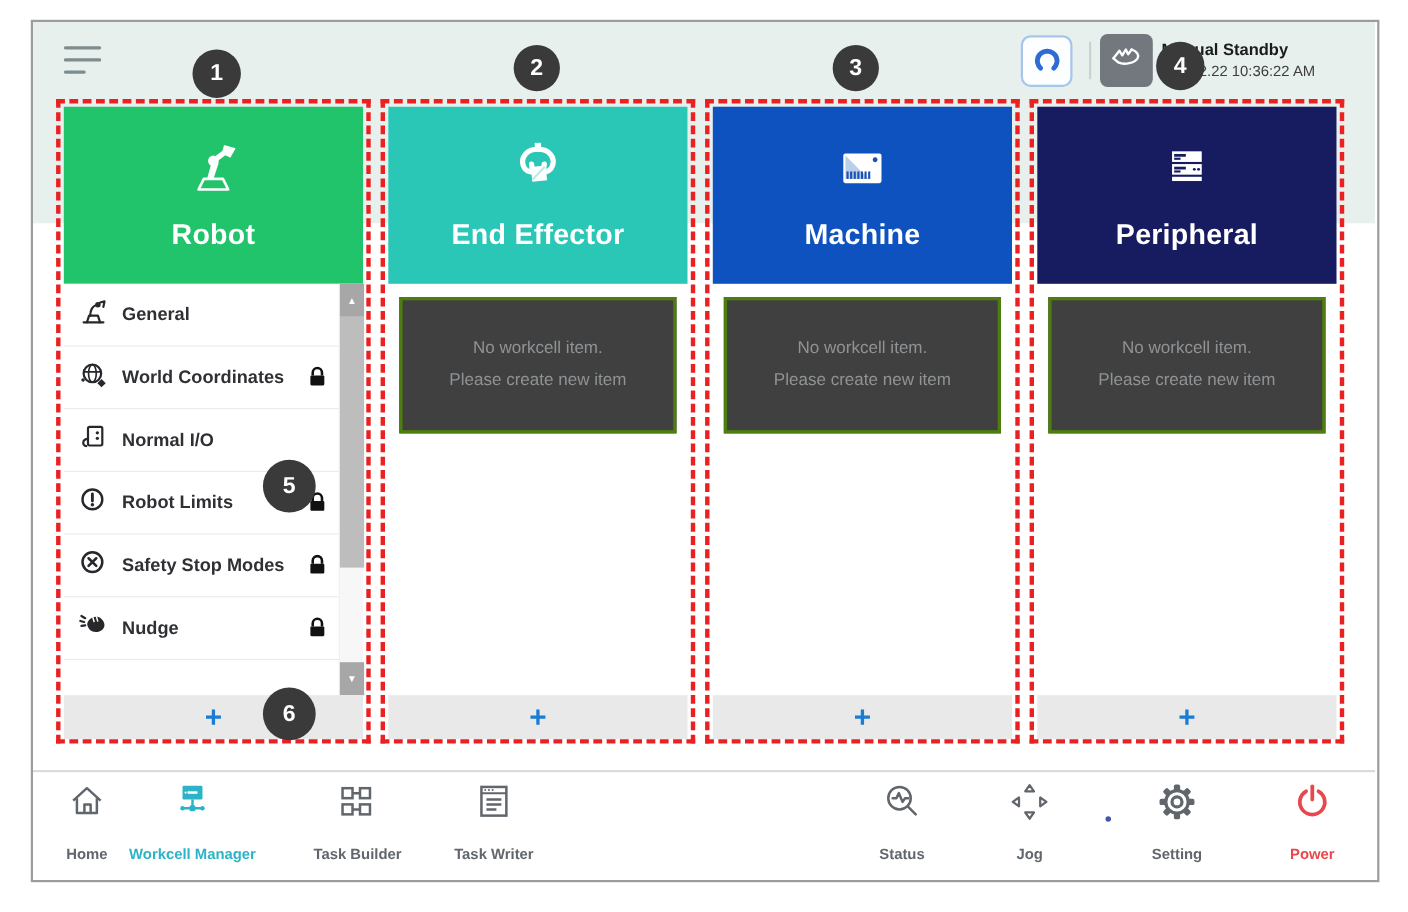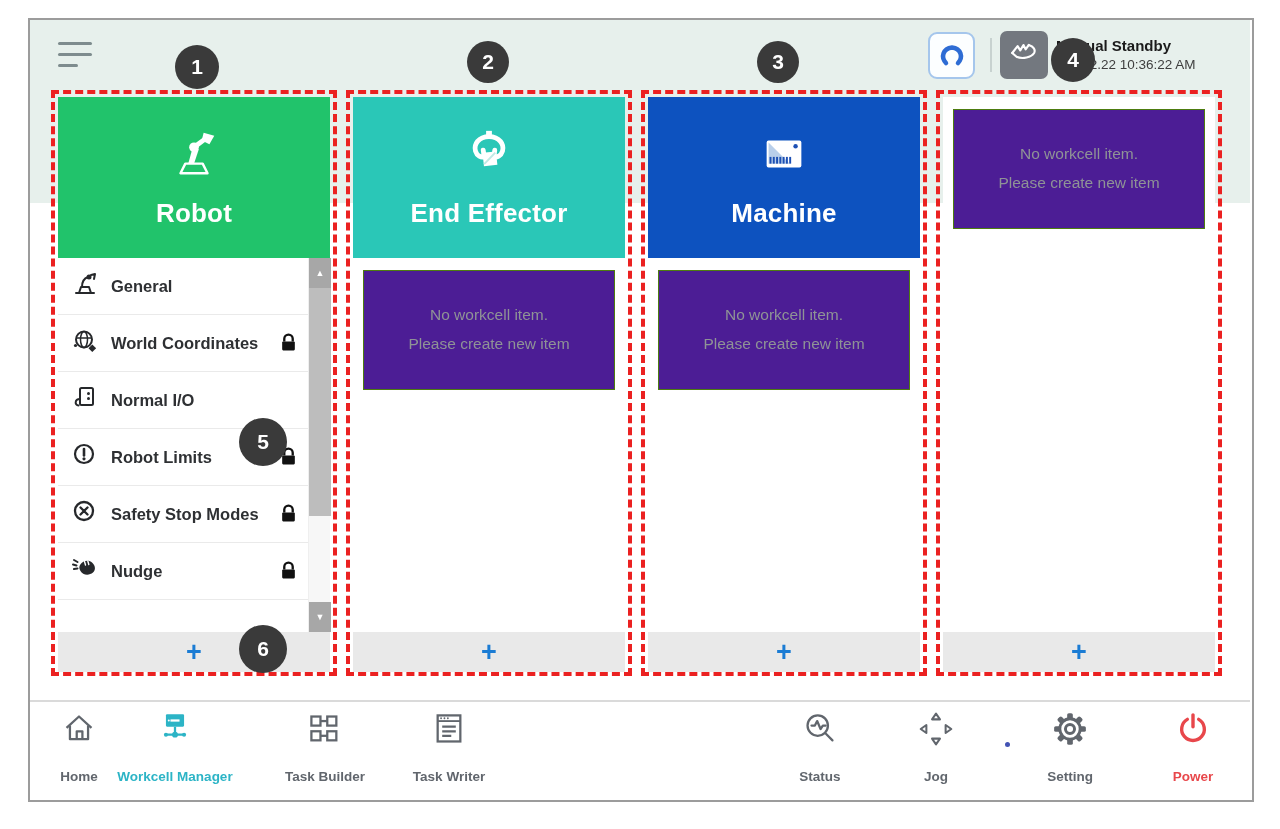--- a/index.html
+++ b/index.html
@@ -38,21 +38,21 @@
     position:relative;box-sizing:border-box;cursor:pointer;}
   .row-label{margin-left:12px;font-weight:bold;font-size:16.5px;color:#2E3033;}
   .row .lock{position:absolute;right:10px;top:50%;margin-top:-10px;}
 
   .scrollbar{position:absolute;top:161px;right:0;width:22px;height:374px;background:#F7F7F7;border-left:1px solid #EFEFEF;box-sizing:border-box;}
   .scroll-btn{position:absolute;left:0;width:22px;height:30px;background:#A7A7A7;color:#fff;
     display:flex;align-items:center;justify-content:center;font-size:9px;cursor:pointer;}
   .scroll-btn.up{top:0;} .scroll-btn.down{bottom:0;}
   .scroll-thumb{position:absolute;top:30px;left:0;width:22px;height:228px;background:#BDBDBD;cursor:pointer;}
 
-  .empty-box{margin:12px 10px;height:118px;background:#4c1d95;border:1px solid #4d7c0f;
+  .empty-box{margin:12px 10px;height:118px;background:#404040;border:3px solid #4d7c0f;
     display:flex;flex-direction:column;align-items:center;justify-content:center;
     font-size:15.5px;color:#8F9396;line-height:1.85;text-align:left;}
 
   .col-footer{position:absolute;bottom:0;left:0;width:100%;height:40px;background:#E9E9E9;
     display:flex;align-items:center;justify-content:center;cursor:pointer;}
   .plus{font-size:27px;font-weight:bold;line-height:1;}
 
   .dash{position:absolute;top:90px;width:286px;height:586px;border:4px dashed #EB2121;
     box-sizing:border-box;pointer-events:none;z-index:6;}
   .dash.d0{left:51px;} .dash.d1{left:346px;} .dash.d2{left:641px;} .dash.d3{left:936px;}
@@ -291,20 +291,36 @@
   <div class="empty-box">
     <div>No workcell item.</div>
     <div>Please create new item</div>
   </div>
   <div class="col-footer">
     <span class="plus" style="color: rgb(27, 124, 212);">+</span>
   </div>
 </div>
 
 <div class="col c3">
+  <div class="col-header" style="background-color: rgb(23, 27, 96);">
+    <span>
+      <svg width="54" height="54" viewBox="0 0 56 56">
+        <rect x="14" y="12" width="28" height="10" fill="#fff"></rect>
+        <rect x="16" y="14.5" width="11" height="2.6" fill="#171B60"></rect>
+        <rect x="16" y="18" width="6" height="2" fill="#171B60"></rect>
+        <rect x="14" y="24" width="28" height="10" fill="#fff"></rect>
+        <rect x="16" y="26.5" width="11" height="2.6" fill="#171B60"></rect>
+        <rect x="16" y="30" width="6" height="2" fill="#171B60"></rect>
+        <circle cx="35" cy="29" r="1.4" fill="#171B60"></circle>
+          <circle cx="39" cy="29" r="1.4" fill="#171B60"></circle>
+        <rect x="14" y="36" width="28" height="4" fill="#fff"></rect>
+      </svg>
+    </span>
+    <div class="col-title">Peripheral</div>
+  </div>
   <div class="empty-box">
     <div>No workcell item.</div>
     <div>Please create new item</div>
   </div>
   <div class="col-footer">
     <span class="plus" style="color: rgb(27, 124, 212);">+</span>
   </div>
 </div>
 
 <div class="dash d0" style="border-color: rgb(235, 33, 33);"></div>

